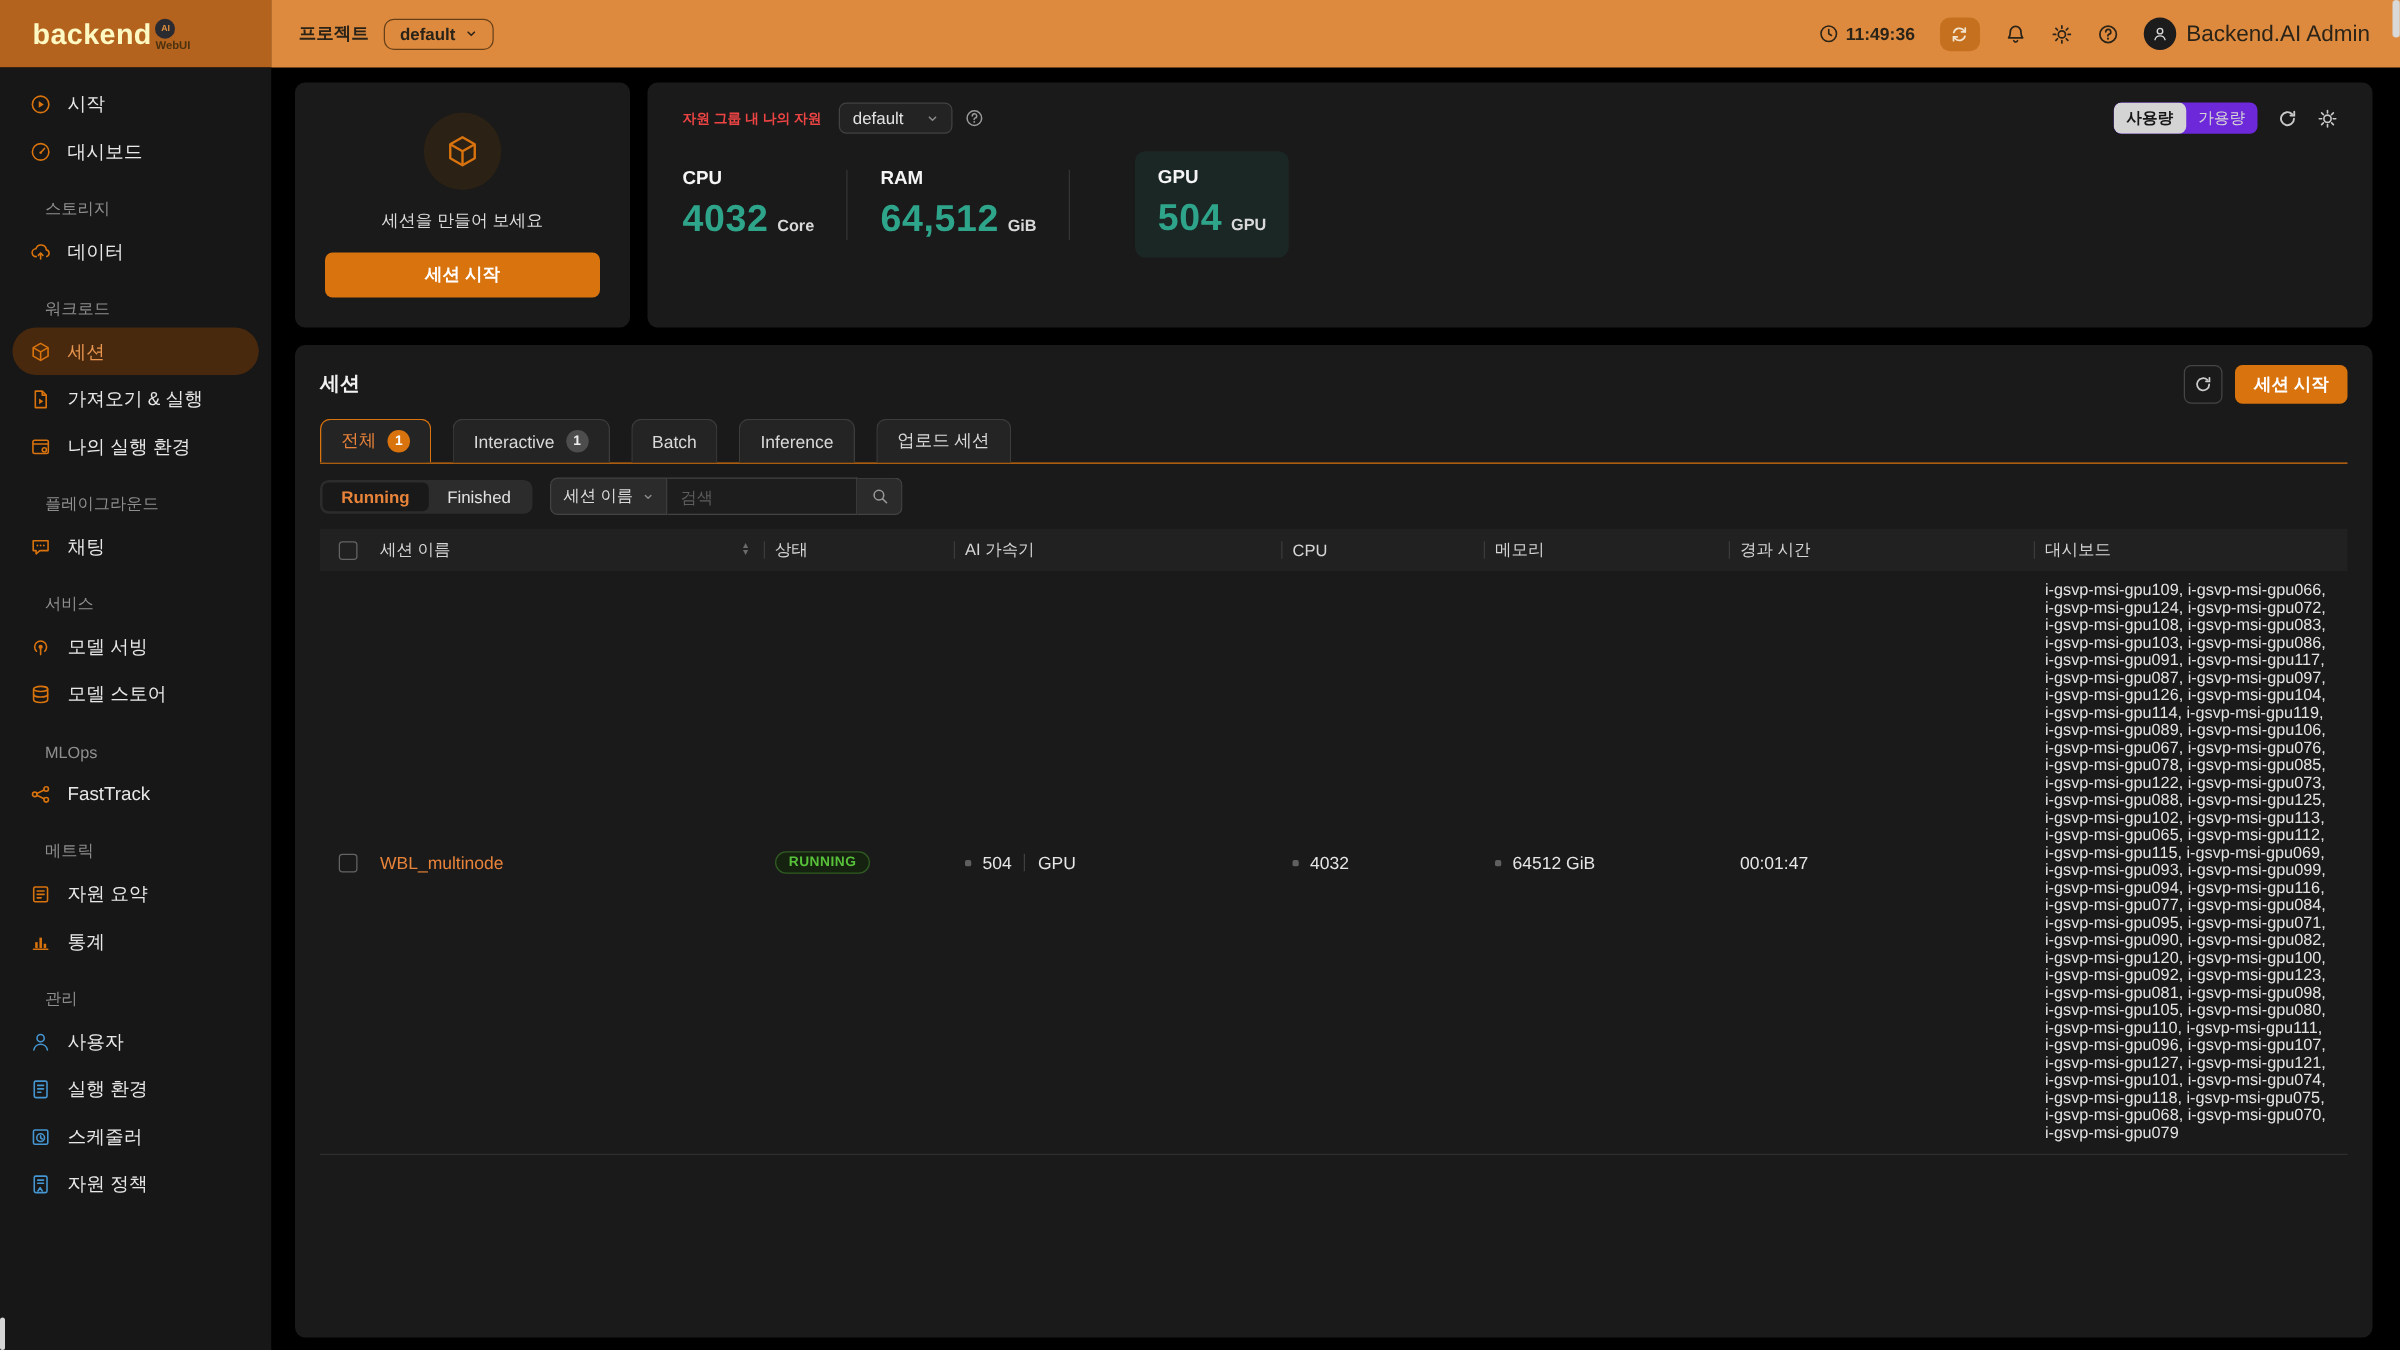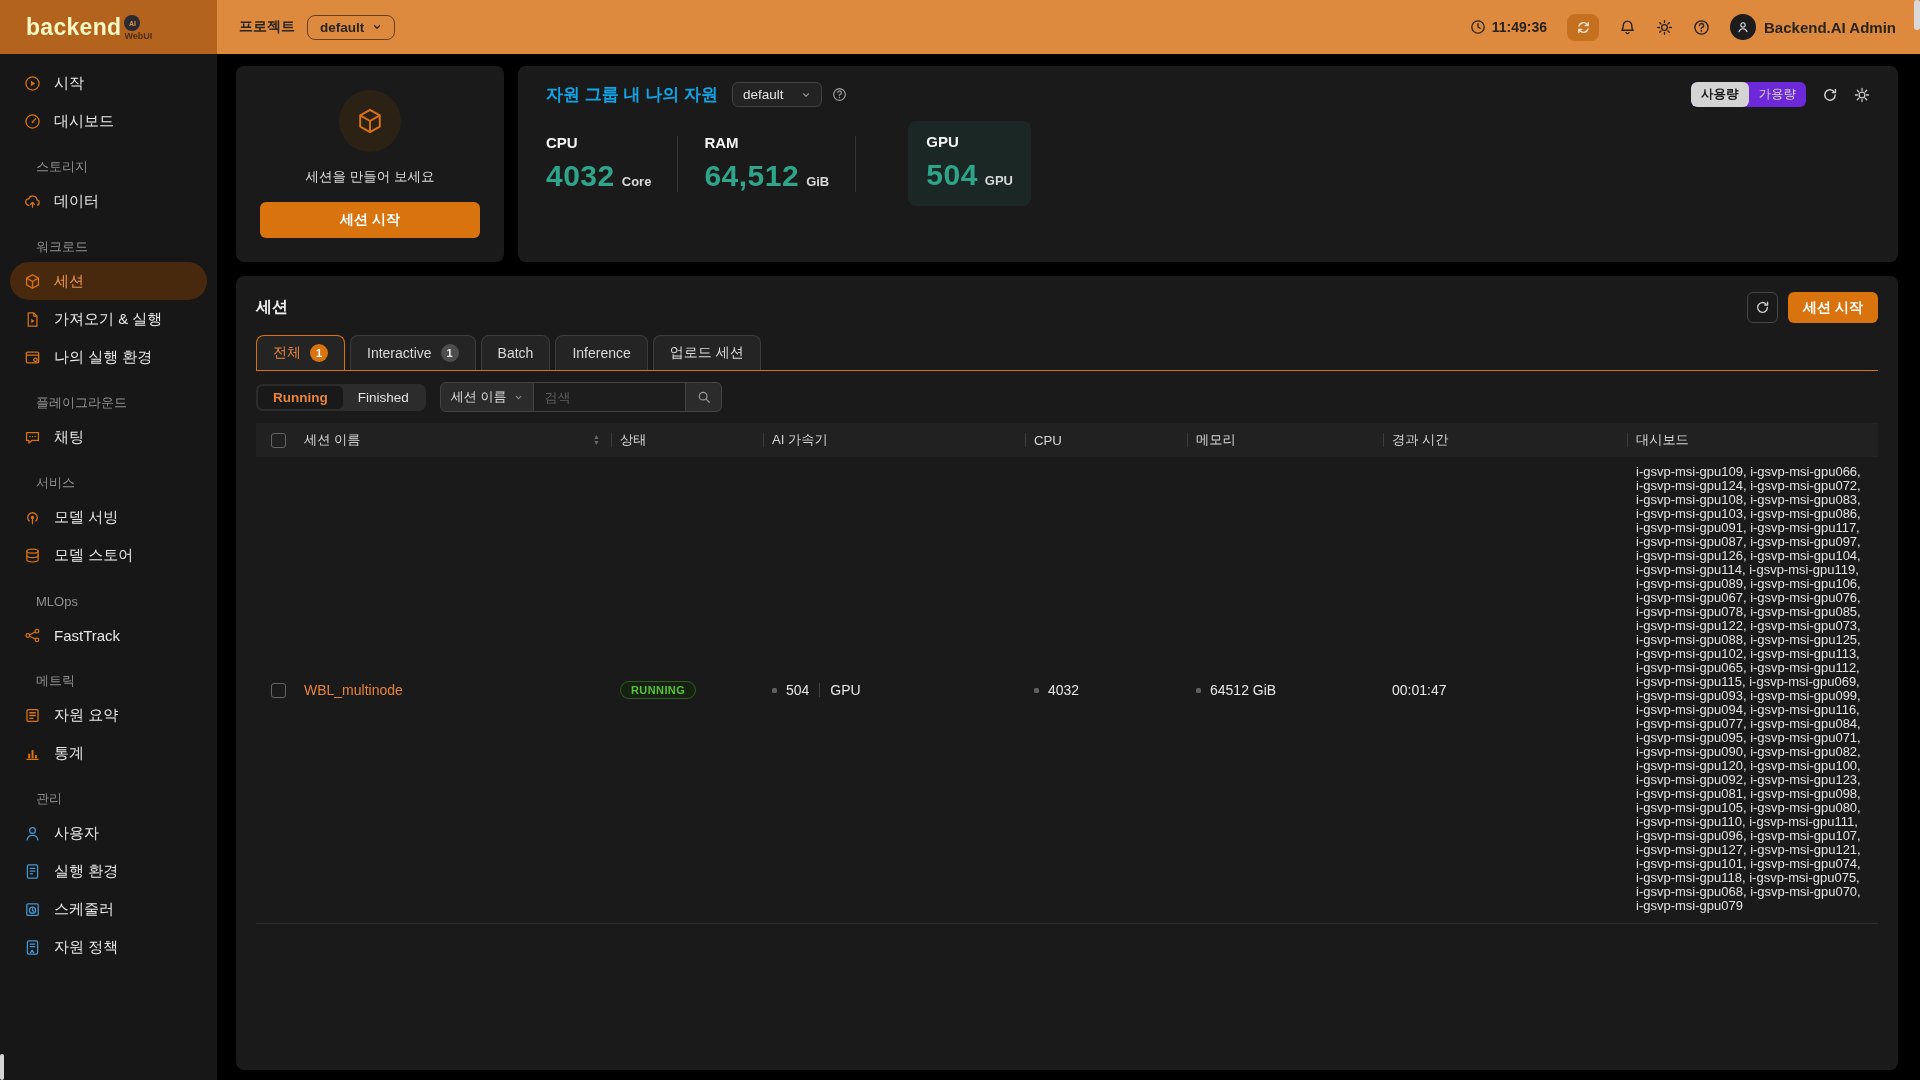--- a/index.html
+++ b/index.html
@@ -13,21 +13,21 @@
   .logo-text { font-size:23px; font-weight:800; color:#fef9c3; letter-spacing:.3px; }
   .logo-side { display:flex; flex-direction:column; align-items:flex-start; margin-left:3px; margin-top:2px; }
   .logo-ai { width:16px; height:16px; border-radius:50%; background:#2a2a31; color:#e0913f; font-size:7px; font-weight:700; display:flex; align-items:center; justify-content:center; }
   .logo-webui { font-size:9px; color:#4a3110; font-weight:600; margin-top:0px; }
   .hdr-main { flex:1; background:#de8a3e; display:flex; align-items:center; padding:0 24px 0 22px; }
   .hdr-project-label { font-size:14px; font-weight:700; color:#2a2318; margin-right:12px; }
   .hdr-select { display:flex; align-items:center; gap:8px; border:1px solid rgba(40,25,5,.65); border-radius:8px; padding:4px 12px; color:#2a2318; font-size:13.5px; font-weight:600; cursor:pointer; }
   .hdr-right { margin-left:auto; display:flex; align-items:center; gap:20px; color:#2a2318;text-align:right; }
   .hdr-time { display:flex; align-items:center; gap:6px; font-size:14px; font-weight:600; }
   .hdr-sync-btn { background:#c4701e; border-radius:8px; width:32px; height:27px; display:flex; align-items:center; justify-content:center; cursor:pointer; }
-  .hdr-user { display:flex; align-items:center; gap:8px; font-size:15px; font-weight:700; }
+  .hdr-user { display:flex; align-items:center; gap:8px; font-size:18px; font-weight:400; }
   .avatar { width:26px; height:26px; border-radius:50%; background:#1c1c1c; display:flex; align-items:center; justify-content:center; }
 
   
   .shell { display:flex; height:1026px; }
 
   
   .sidebar { width:217px; background:#171717; flex-shrink:0; display:flex; flex-direction:column; padding-top:10px; position:relative; }
   .nav-item { height:38px; display:flex; align-items:center; gap:13px; padding-left:24px; color:#e8e8e8; font-size:15px; cursor:pointer; }
   .nav-item .nav-icon { color:#d9730d; width:17px; height:17px; flex-shrink:0; }
   .nav-item.admin .nav-icon { color:#4596d1; }
@@ -45,21 +45,21 @@
   .card { background:#1a1a1a; border-radius:8px; }
 
   .start-card { width:268px; display:flex; flex-direction:column; align-items:center; justify-content:center; padding:0 24px; flex-shrink:0; }
   .cube-circle { width:62px; height:62px; border-radius:50%; background:#2b2115; display:flex; align-items:center; justify-content:center; color:#d9730d; }
   .start-msg { margin-top:16px; font-size:13.5px; color:#dcdcdc; }
   .btn-orange { background:#d9730d; color:#fff; border:none; border-radius:6px; font-size:14px; font-weight:600; cursor:pointer; font-family:inherit; }
   .start-btn { margin-top:16px; width:100%; height:36px; }
 
   .res-card { flex:1; padding:16px 28px; display:flex; flex-direction:column; }
   .res-head { display:flex; align-items:center; }
-  .res-title { font-size:17px; font-weight:700; color:#0ea5e9; }
+  .res-title { font-size:11px; font-weight:700; color:#ef4444; }
   .res-select { margin-left:14px; display:flex; align-items:center; gap:18px; background:#232323; border:1px solid #424242; border-radius:6px; padding:4px 10px; font-size:13.5px; color:#e3e3e3; cursor:pointer; }
   .res-help { margin-left:10px; color:#9a9a9a; cursor:pointer; }
   .res-right { margin-left:auto; display:flex; align-items:center; gap:16px; }
   .toggle { display:inline-flex; background:#6d28d9; border-radius:6px; overflow:hidden; }
   .toggle .tg { padding:4px 10px; font-size:12.5px; color:#d6d6d6; cursor:pointer; }
   .toggle .tg.sel { background:#d4d4d4; color:#161616; font-weight:700; border-radius:6px; }
   .icon-btn { color:#c9c9c9; cursor:pointer; background:none; border:none; padding:0; }
 
   .metrics { display:flex; align-items:center; margin-top:14px; }
   .metric { display:flex; flex-direction:column; gap:8px; min-width:96px; }
@@ -72,21 +72,21 @@
 
   
   .sessions-panel { margin-top:14px; height:794px; padding:16px 20px 0; overflow:hidden; position:relative; }
   .sess-head { display:flex; align-items:center; }
   .sess-title { font-size:16px; font-weight:700; color:#f2f2f2; }
   .sess-actions { margin-left:auto; display:flex; align-items:center; gap:10px; }
   .sq-btn { width:31px; height:31px; border:1px solid #454545; border-radius:6px; background:transparent; color:#cccccc; display:flex; align-items:center; justify-content:center; cursor:pointer; }
   .sess-start-btn { height:31px; padding:0 15px; }
 
   .tabs { display:flex; margin-top:12px; border-bottom:1.5px solid #d9730d; }
-  .tab { display:flex; align-items:center; height:35px; padding:0 16px; margin-right:5px; background:#242424; border:1px solid #3c3c3c; border-bottom:none; border-radius:8px 8px 0 0; font-size:14px; color:#d9d9d9; cursor:pointer; }
+  .tab { display:flex; align-items:center; height:35px; padding:0 16px; margin-right:17px; background:#242424; border:1px solid #3c3c3c; border-bottom:none; border-radius:8px 8px 0 0; font-size:14px; color:#d9d9d9; cursor:pointer; }
   .tab.active { color:#e8833a; border-color:#d9730d; }
   .badge { margin-left:9px; min-width:18px; height:18px; padding:0 5px; border-radius:9px; font-size:11px; font-weight:700; display:flex; align-items:center; justify-content:center; }
   .badge.or { background:#d9730d; color:#fff; }
   .badge.gr { background:#4d4d4d; color:#ededed; }
 
   .filters { display:flex; align-items:center; margin-top:11px; }
   .seg { display:inline-flex; background:#2c2c2c; border-radius:7px; padding:2px; }
   .seg .sg { padding:4px 15px; font-size:13.5px; border-radius:5px; color:#e2e2e2; cursor:pointer; }
   .seg .sg.sel { background:#191919; color:#e8833a; font-weight:600; }
   .search-group { display:flex; margin-left:14px; height:30px; }

